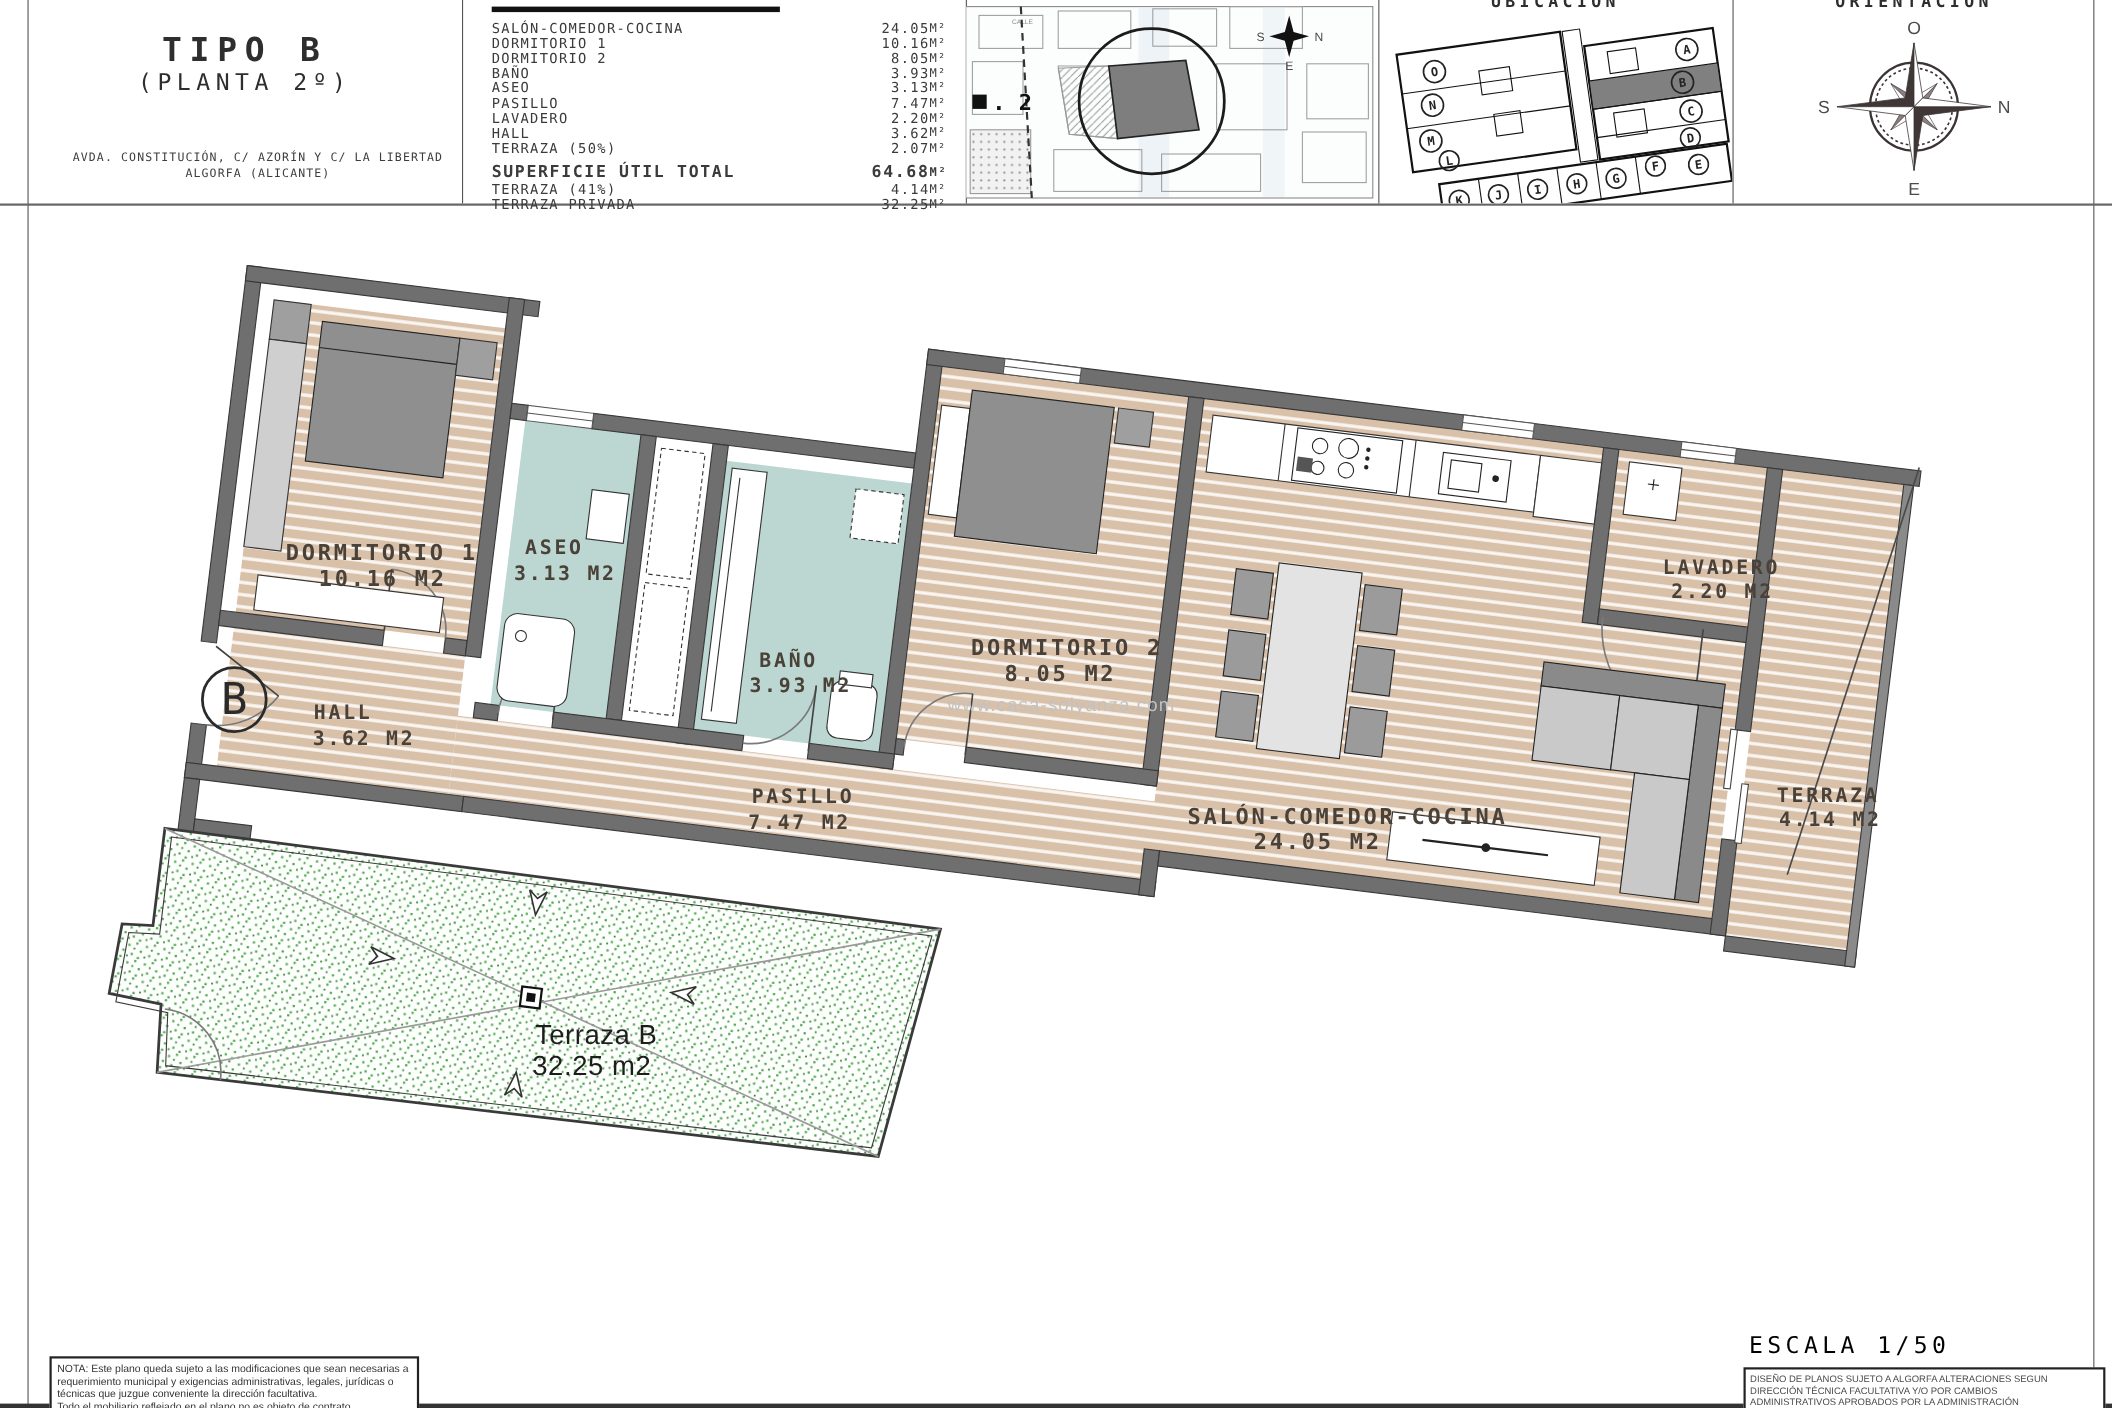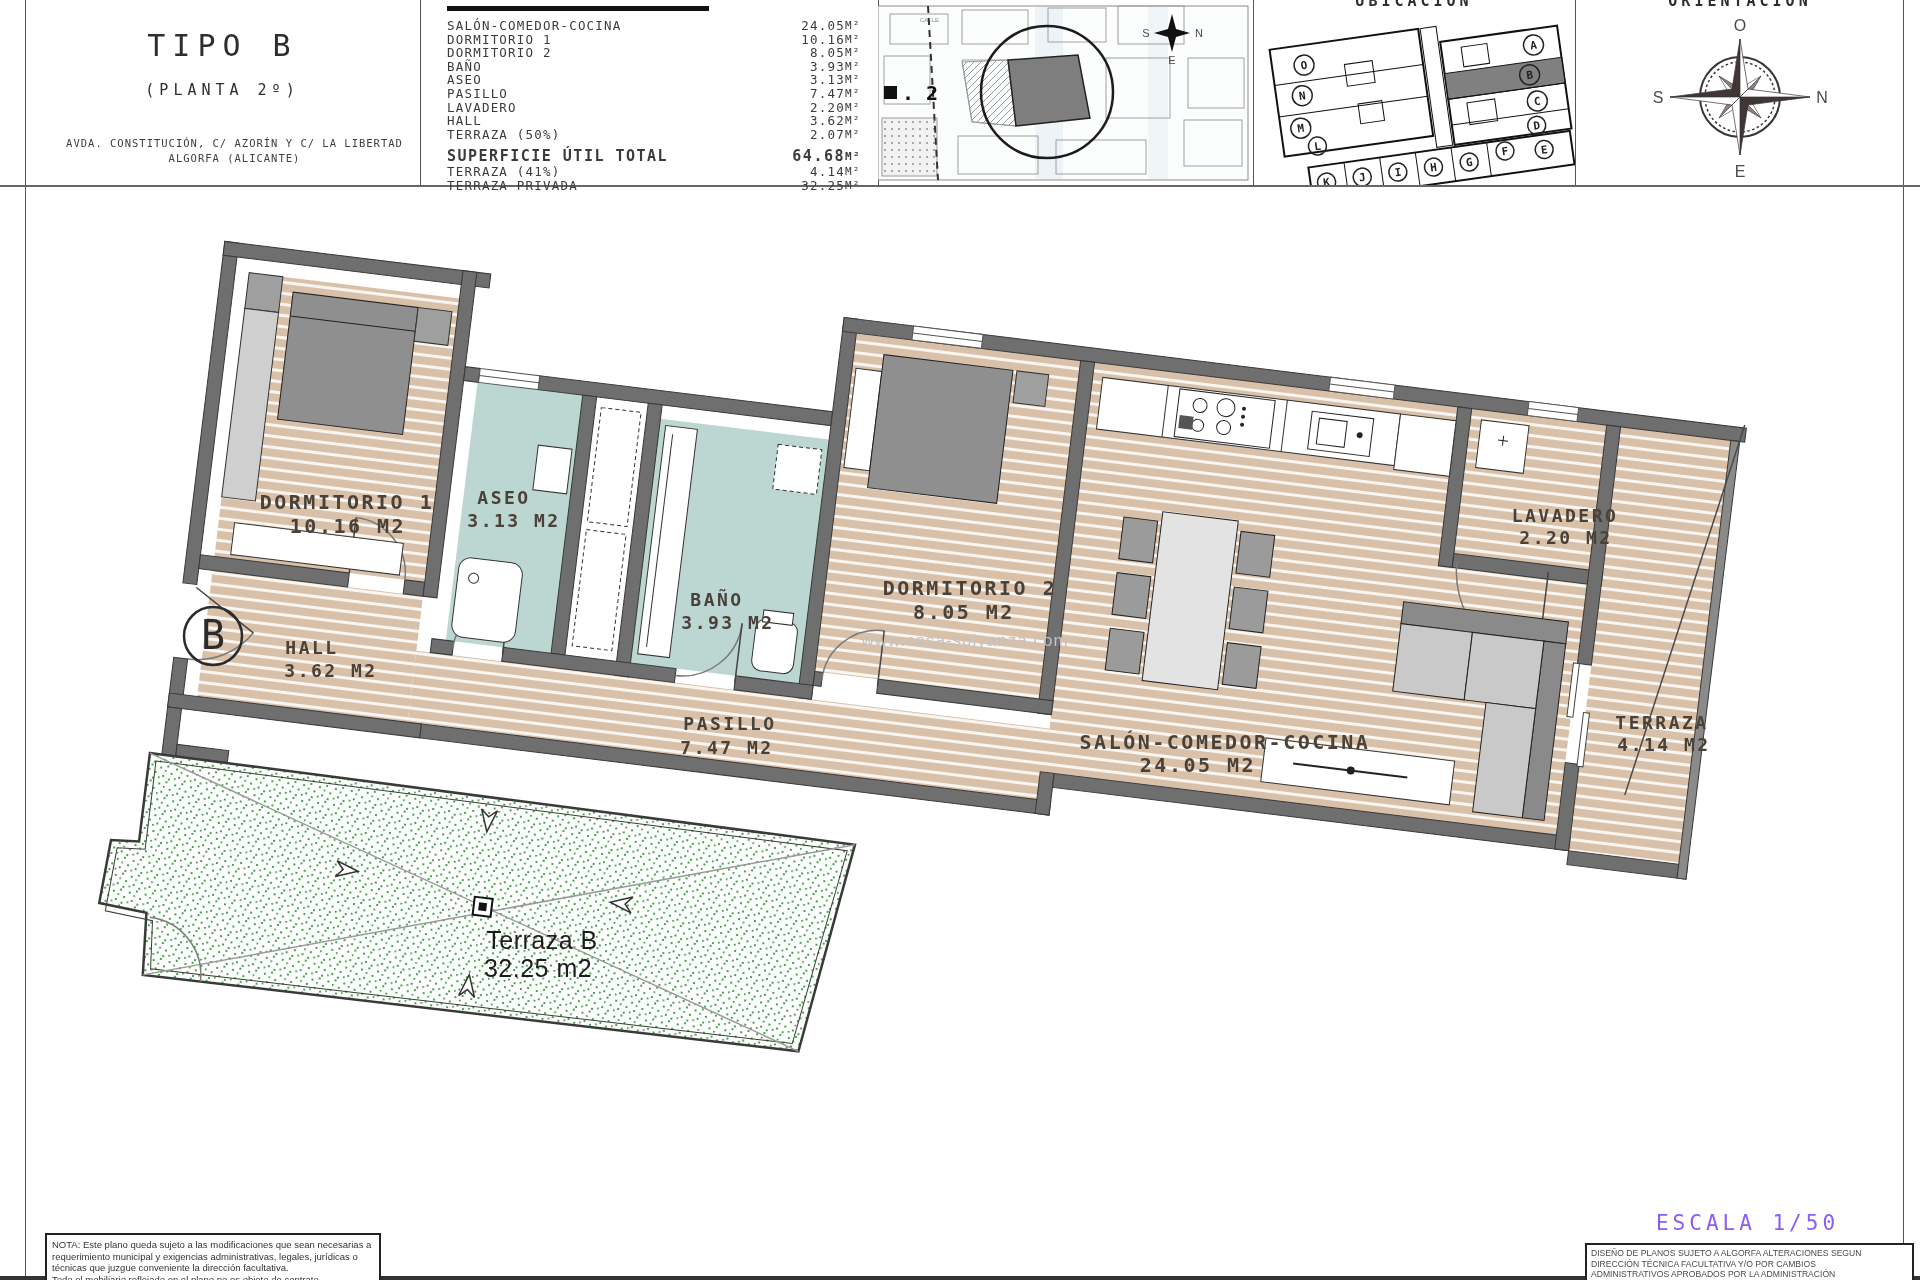--- a/index.html
+++ b/index.html
@@ -4,36 +4,36 @@
 <style>
   html,body{margin:0;padding:0;width:1920px;height:1280px;overflow:hidden;background:#fff;
     font-family:"DejaVu Sans Mono", monospace;}
   .abs{position:absolute;}
   
   .vline{position:absolute;top:0;width:1px;background:#555;}
   .frame-h{position:absolute;left:0;top:185px;width:1920px;height:2px;background:#666;}
   .frame-bottom{position:absolute;left:0;top:1276px;width:1920px;height:4px;background:#333;}
   
   #title-block{position:absolute;left:25px;top:0;width:395px;height:185px;text-align:center;color:#2e2e2e;}
-  .tipo{font-size:30px;letter-spacing:7px;font-weight:normal;margin-top:28px;}
-  .planta{font-size:15px;letter-spacing:5px;margin-top:18px;}
+  .tipo{font-size:30px;letter-spacing:7px;font-weight:bold;margin-top:28px;}
+  .planta{font-size:21px;letter-spacing:5px;}
   .addr{position:absolute;left:12px;top:136px;width:100%;font-size:10.5px;letter-spacing:1px;color:#3d3d3d;line-height:15px;font-variant:small-caps;}
   #area-table{position:absolute;left:447px;top:6px;width:428px;color:#3b3b3b;}
   .tbar{height:5px;background:#111;width:262px;margin-bottom:8px;}
   .trow{display:flex;font-size:12.5px;letter-spacing:1.2px;line-height:13.6px;}
   .trow .nm{flex:1;text-align:left;}
   .trow .vl{width:56px;text-align:right;}
   .trow .un{width:30px;text-align:left;font-size:11px;}
   .totals{margin-top:7px;}
   .trow.big{font-size:15px;font-weight:bold;line-height:17px;letter-spacing:1.5px;}
   .hpanel{position:absolute;top:0;height:185px;overflow:hidden;}
   
   #nota-box{position:absolute;left:45px;top:1233px;width:322px;height:70px;border:2px solid #222;
     font-family:"Liberation Sans",sans-serif;font-size:9.5px;color:#333;line-height:11.5px;padding:4px 5px;white-space:nowrap;overflow:hidden;background:#fff;}
-  #escala{position:absolute;left:1590px;top:1211px;width:315px;text-align:center;font-size:21px;letter-spacing:4px;color:#8b5cf6;}
+  #escala{position:absolute;left:1590px;top:1211px;width:315px;font-size:21px;letter-spacing:4px;color:#000000;}
   #disclaimer-box{position:absolute;left:1585px;top:1243px;width:317px;height:60px;border:2px solid #222;
     font-family:"Liberation Sans",sans-serif;font-size:8.6px;color:#4a4a4a;line-height:10.5px;padding:3px 4px;white-space:nowrap;overflow:hidden;background:#fff;}
   
   text{font-family:"DejaVu Sans Mono",monospace;}
   .rlabel{fill:#4a4138;font-size:20px;letter-spacing:2.5px;font-weight:bold;text-anchor:middle;}
   .rlabel.sm{font-size:18px;}
   .terrb{font-family:"Liberation Sans",sans-serif;font-size:25px;fill:#1d1d1d;text-anchor:middle;letter-spacing:0.5px;}
   .wm{font-family:"Liberation Sans",sans-serif;font-size:17px;fill:#c2c2c2;text-anchor:middle;letter-spacing:1px;}
   .cletter{font-size:11px;fill:#222;text-anchor:middle;font-weight:bold;}
   .compass-letter{font-size:16px;fill:#4f4a4a;text-anchor:middle;font-family:"Liberation Sans",sans-serif;}

